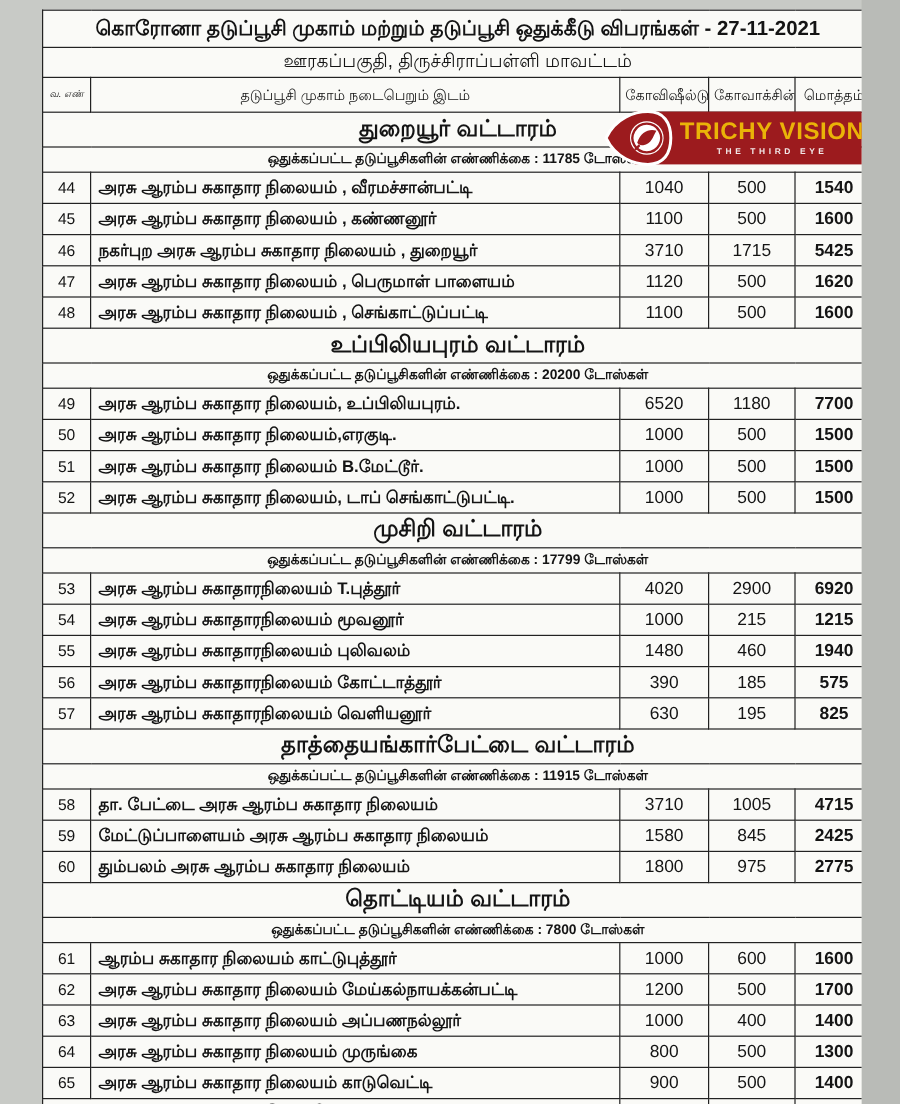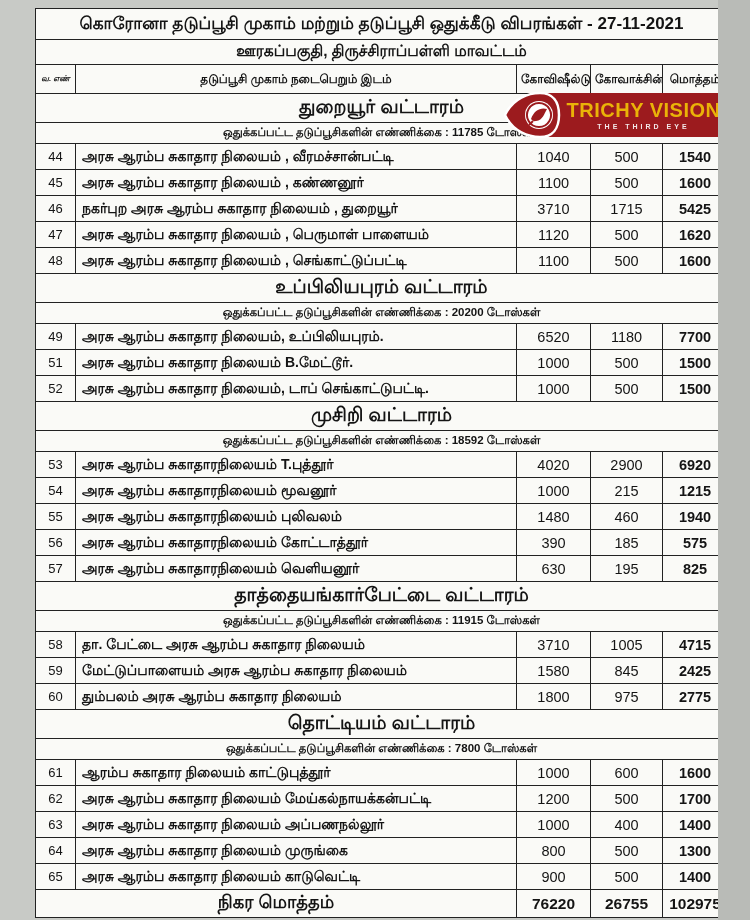--- a/index.html
+++ b/index.html
@@ -38,26 +38,26 @@
 
   .title-row th {
     height: 30px;
     font-size: 17px;
     font-weight: 700;
     text-align: center;
   }
   .subtitle-row th {
     height: 24px;
     font-size: 15.5px;
-    font-weight: 700;
+    font-weight: 400;
     text-align: center;
   }
   .colhead-row th {
     height: 28px;
-    font-weight: 700;
+    font-weight: 400;
     text-align: center;
   }
   .colhead-serial { font-size: 8px; color: #3a3f3a; font-style: italic; }
   .colhead-place  { font-size: 12px; }
   .colhead-num    { font-size: 12px; }
 
   .section-row td {
     height: 28px;
     font-size: 19px;
     font-weight: 700;
@@ -214,20 +214,27 @@
   </tr>
 
   <tr class="data-row">
     <td class="cell-serial">49</td>
     <td class="cell-place">அரசு ஆரம்ப சுகாதார நிலையம், உப்பிலியபுரம்.</td>
     <td class="cell-num">6520</td>
     <td class="cell-num">1180</td>
     <td class="cell-total">7700</td>
   </tr>
 
+  <tr class="data-row">
+    <td class="cell-serial">50</td>
+    <td class="cell-place">அரசு ஆரம்ப சுகாதார நிலையம்,எரகுடி.</td>
+    <td class="cell-num">1000</td>
+    <td class="cell-num">500</td>
+    <td class="cell-total">1500</td>
+  </tr>
 
   <tr class="data-row">
     <td class="cell-serial">51</td>
     <td class="cell-place">அரசு ஆரம்ப சுகாதார நிலையம் B.மேட்டூர்.</td>
     <td class="cell-num">1000</td>
     <td class="cell-num">500</td>
     <td class="cell-total">1500</td>
   </tr>
 
   <tr class="data-row">
@@ -235,21 +242,21 @@
     <td class="cell-place">அரசு ஆரம்ப சுகாதார நிலையம், டாப் செங்காட்டுபட்டி.</td>
     <td class="cell-num">1000</td>
     <td class="cell-num">500</td>
     <td class="cell-total">1500</td>
   </tr>
 
   <tr class="section-row">
     <td colspan="5">முசிறி வட்டாரம்</td>
   </tr>
   <tr class="alloc-row">
-    <td colspan="5">ஒதுக்கப்பட்ட தடுப்பூசிகளின் எண்ணிக்கை : 18592 டோஸ்கள்</td>
+    <td colspan="5">ஒதுக்கப்பட்ட தடுப்பூசிகளின் எண்ணிக்கை : 17799 டோஸ்கள்</td>
   </tr>
 
   <tr class="data-row">
     <td class="cell-serial">53</td>
     <td class="cell-place">அரசு ஆரம்ப சுகாதாரநிலையம்  T.புத்தூர்</td>
     <td class="cell-num">4020</td>
     <td class="cell-num">2900</td>
     <td class="cell-total">6920</td>
   </tr>
 

